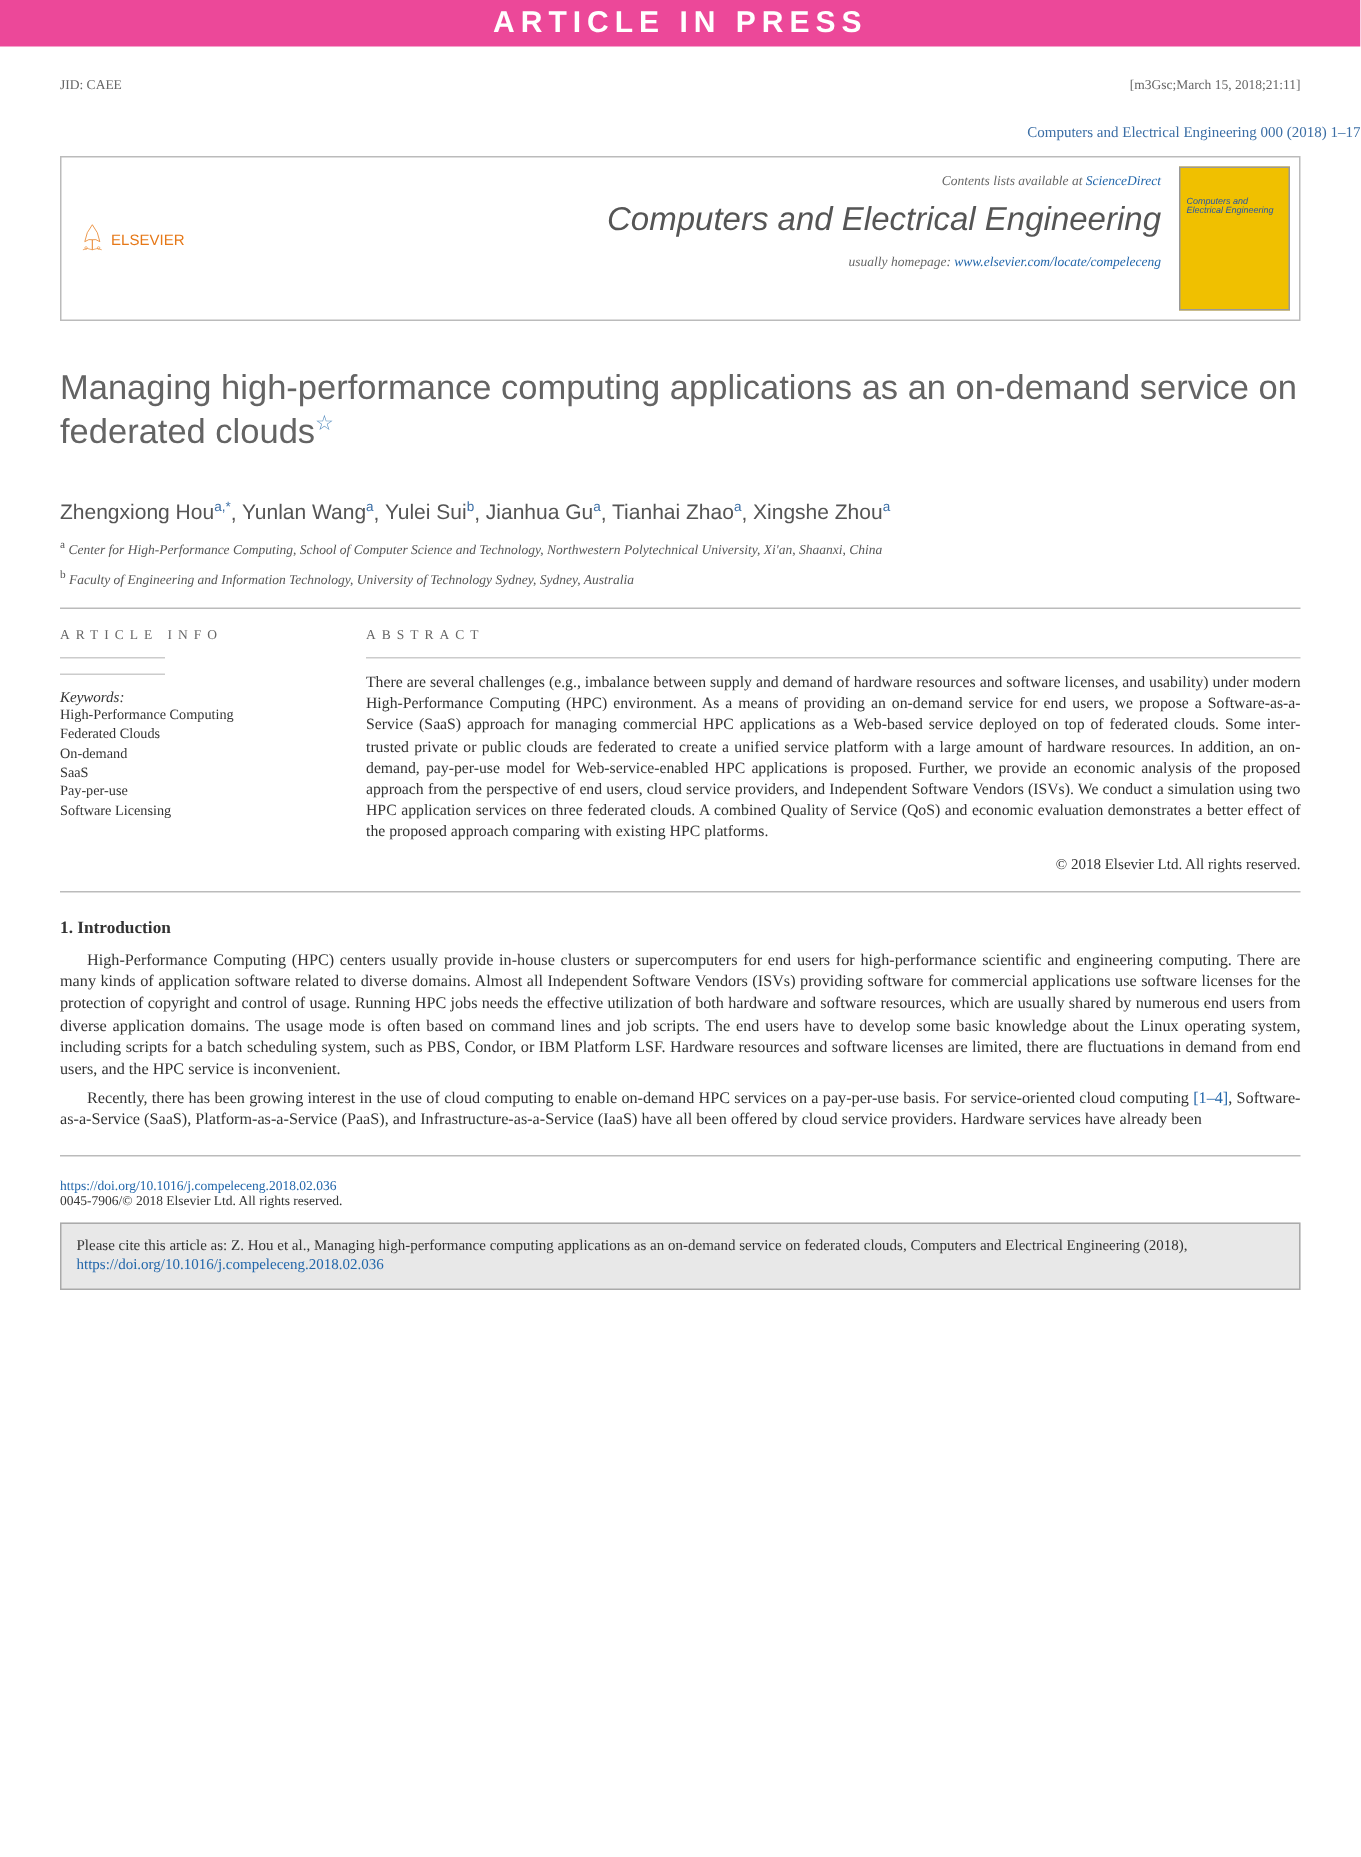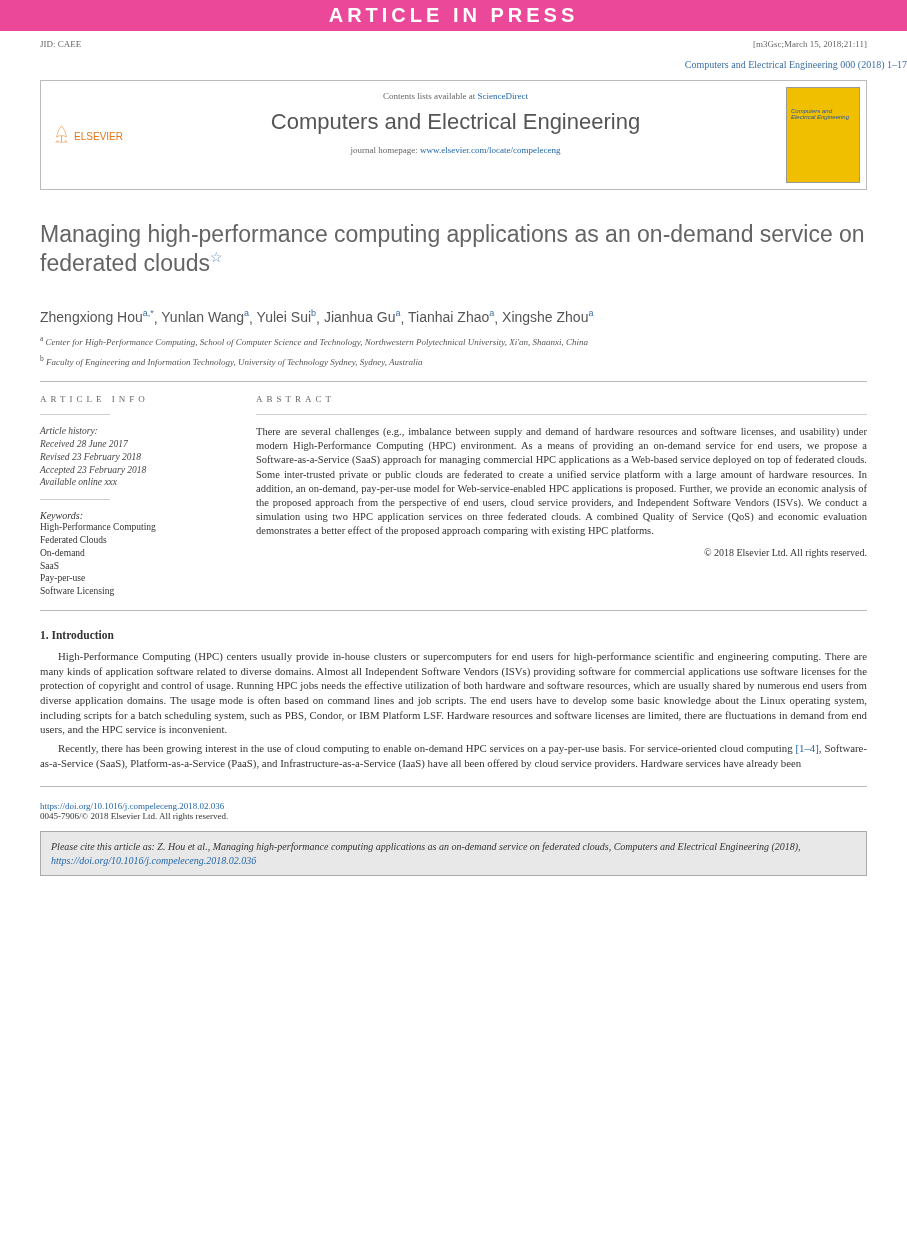--- a/index.html
+++ b/index.html
@@ -1,58 +1,58 @@
 <!DOCTYPE html>
 <html><head>
   <meta charset="utf-8">
   <style>
     * { margin: 0; padding: 0; box-sizing: border-box; }
     body { font-family: Georgia, 'Times New Roman', serif; background: #fff; width: 907px; margin: 0 auto; color: #333; font-size: 11px; }
     .watermark { background: #ec4899; text-align: center; color: #fff; font-size: 20px; font-weight: bold; letter-spacing: 4px; padding: 4px 0; font-family: Arial, sans-serif; }
-    .top-meta { display: flex; justify-content: space-between; padding: 8px 40px; font-size: 9px; color: #666; }
+    .top-meta { display: flex; justify-content: space-between; padding: 20px 40px; font-size: 9px; color: #666; }
     .journal-ref { text-align: right; color: #3b6ea5; font-size: 10px; padding: 2px 0; }
     .header-box { margin: 8px 40px; border: 1px solid #bbb; display: flex; align-items: stretch; }
     .elsevier-logo { width: 90px; display: flex; flex-direction: row; align-items: center; justify-content: center; padding: 8px; border-right: 0px; }
     .elsevier-logo svg { width: 60px; height: 60px; }
     .elsevier-text { color: #e67817; font-size: 10px; font-family: Arial; margin-top: 2px; }
-    .header-center { flex: 1; text-align: center; padding: 10px 6px; }
+    .header-center { flex: 1; text-align: right; padding: 10px 6px; font-style: italic; }
     .contents-line { font-size: 9px; color: #666; margin-bottom: 8px; }
     .contents-line a { color: #2266aa; text-decoration: none; }
     .journal-title-box { font-family: 'Trebuchet MS', Arial, sans-serif; font-size: 22px; color: #555; margin: 6px 0 10px; }
     .homepage-line { font-size: 9px; color: #666; }
     .homepage-line a { color: #2266aa; text-decoration: none; }
     .cover-thumb { width: 86px; padding: 6px; display: flex; align-items: center; justify-content: center; }
     .cover-thumb-inner { width: 74px; height: 96px; background: #f0c000; border: 1px solid #999; position: relative; }
     .cover-thumb-title { position: absolute; top: 20px; left: 4px; right: 4px; font-size: 6px; color: #2255aa; font-style: italic; font-family: Arial; }
     .article-title { font-family: 'Trebuchet MS', Arial, sans-serif; font-size: 23px; color: #646464; margin: 30px 40px 4px; line-height: 1.25; font-weight: normal; }
     .star-sup { color: #5a8fc0; font-size: 14px; vertical-align: super; }
     .authors { margin: 30px 40px 6px; font-family: 'Trebuchet MS', Arial, sans-serif; font-size: 14px; color: #555; line-height: 1.4; }
     .authors sup { font-size: 9px; color: #3b6ea5; }
     .affil { margin: 6px 40px 0; font-size: 9px; font-style: italic; color: #555; line-height: 1.3; }
     .affil sup { font-style: normal; }
     .hr { border: 0; border-top: 1px solid #bbb; margin: 12px 40px; }
-    .info-abstract { display: flex; margin: 0 40px; gap: 36px; }
+    .info-abstract { display: flex; margin: 0 40px; gap: 24px; }
     .info-col { width: 180px; }
     .abs-col { flex: 1; }
     .section-head { font-size: 9px; letter-spacing: 4px; color: #666; margin-bottom: 8px; text-transform: uppercase; }
     .info-block { font-size: 9.5px; font-style: italic; line-height: 1.35; color: #444; }
     .info-hr { border: 0; border-top: 1px solid #ccc; margin: 10px 0; width: 70px; }
     .keywords-label { font-style: italic; font-size: 10px; }
     .keywords-list { font-size: 9.5px; line-height: 1.35; }
     .abstract-text { font-size: 10.5px; line-height: 1.35; text-align: justify; color: #333; }
     .copyright { text-align: right; font-size: 10px; margin-top: 8px; }
     .body-section { margin: 18px 40px 0; }
     .body-head { font-weight: bold; font-size: 11.5px; margin-bottom: 8px; }
     .body-para { font-size: 10.8px; line-height: 1.36; text-align: justify; text-indent: 18px; margin-bottom: 4px; }
     .body-para a { color: #2266aa; text-decoration: none; }
     .footnotes { margin: 16px 40px 0; border-top: 1px solid #bbb; padding-top: 6px; font-size: 8.5px; line-height: 1.4; }
     .footnotes a { color: #2266aa; text-decoration: none; }
     .doi-block { margin: 8px 40px 0; font-size: 9px; }
     .doi-block a { color: #2266aa; text-decoration: none; }
-    .cite-box { margin: 10px 40px 20px; border: 1px solid #aaa; background: #e8e8e8; padding: 8px 10px; font-size: 10px; line-height: 1.35; font-style: italic; }
+    .cite-box { margin: 10px 40px 20px; border: 1px solid #aaa; background: #e8e8e8; padding: 8px 10px; font-size: 10px; line-height: 1.35; }
     .cite-box a { color: #2266aa; text-decoration: none; }
     .star-icon { display: inline-block; }
   </style>
 </head>
 <body>
 
 <div class="watermark">ARTICLE IN PRESS</div>
 
 <div class="top-meta">
   <span>JID: CAEE</span>
@@ -72,21 +72,21 @@
       <circle cx="40" cy="45" r="2" fill="none" stroke="#e67817" stroke-width="0.8"></circle>
     </svg>
     <div class="elsevier-text">ELSEVIER</div>
   </div>
   <div class="header-center">
     <div class="contents-line">
       <span>Contents lists available at </span><a href="#">ScienceDirect</a>
     </div>
     <div class="journal-title-box">Computers and Electrical Engineering</div>
     <div class="homepage-line">
-      <span>journal homepage: </span><a href="#">www.elsevier.com/locate/compeleceng</a>
+      <span>usually homepage: </span><a href="#">www.elsevier.com/locate/compeleceng</a>
     </div>
   </div>
   <div class="cover-thumb">
     <div class="cover-thumb-inner">
       <div class="cover-thumb-title">Computers and Electrical Engineering</div>
     </div>
   </div>
 </div>
 
 <h1 class="article-title">
@@ -97,27 +97,20 @@
 
 <div class="affil"><sup>a</sup> <span>Center for High-Performance Computing, School of Computer Science and Technology, Northwestern Polytechnical University, Xi'an, Shaanxi, China</span></div>
 <div class="affil"><sup>b</sup> <span>Faculty of Engineering and Information Technology, University of Technology Sydney, Sydney, Australia</span></div>
 
 <hr class="hr">
 
 <div class="info-abstract">
   <div class="info-col">
     <div class="section-head">ARTICLE INFO</div>
     <hr class="info-hr">
-    <div class="info-block">
-      <div>Article history:</div>
-      <div>Received 28 June 2017</div>
-      <div>Revised 23 February 2018</div>
-      <div>Accepted 23 February 2018</div>
-      <div>Available online xxx</div>
-    </div>
     <hr class="info-hr">
     <div class="keywords-label">Keywords:</div>
     <div class="keywords-list">
       <div>High-Performance Computing</div>
       <div>Federated Clouds</div>
       <div>On-demand</div>
       <div>SaaS</div>
       <div>Pay-per-use</div>
       <div>Software Licensing</div>
     </div>

